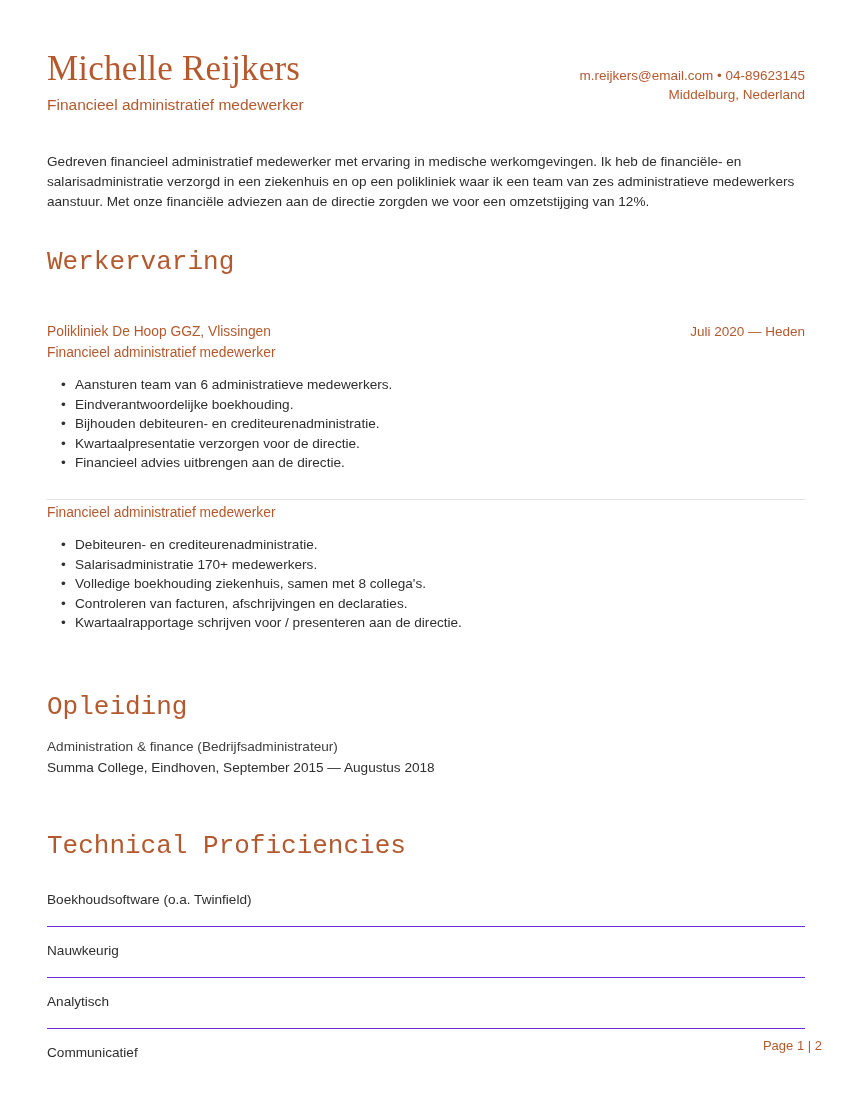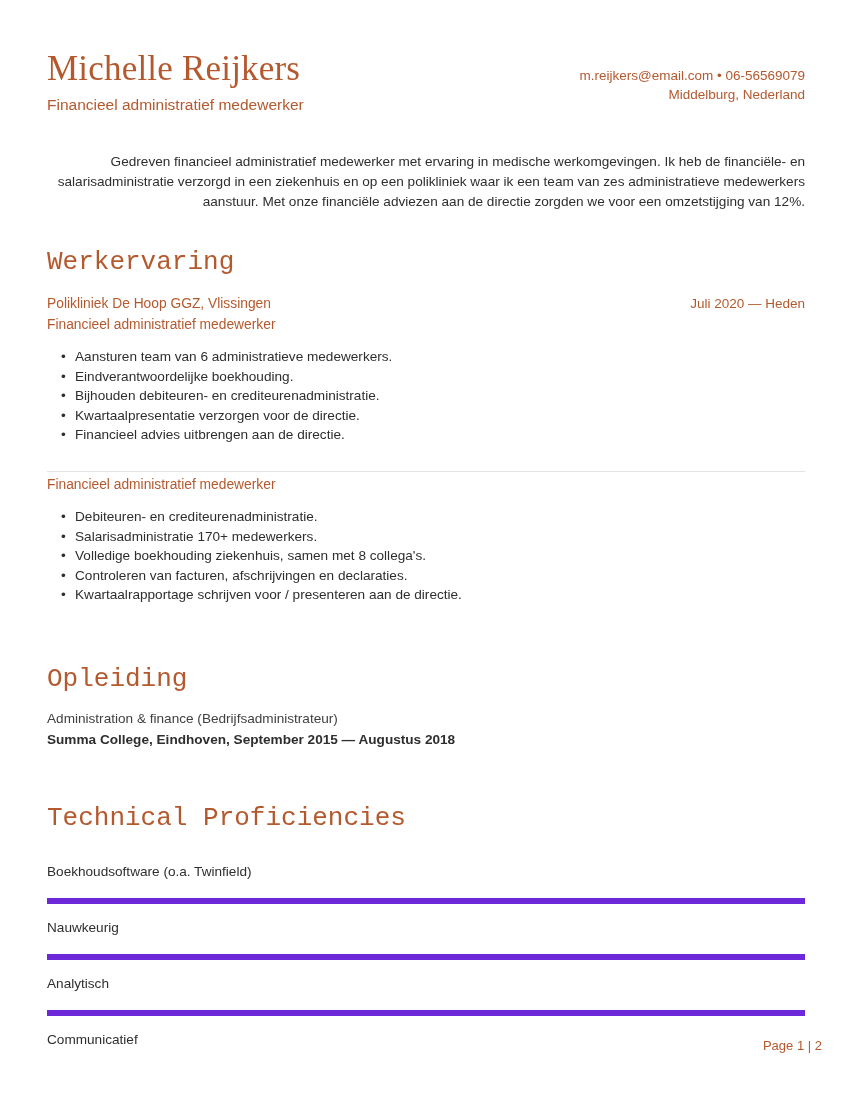--- a/index.html
+++ b/index.html
@@ -56,21 +56,21 @@
     padding-top: 18px;
     white-space: nowrap;
   }
 
   
   .summary {
     margin-top: 36px;
     font-size: 13.6px;
     line-height: 20px;
     color: #2e2e2e;
-    text-align: right;
+    text-align: left;
   }
 
   
   .section { margin-top: 34px; }
   .section-title {
     font-family: Liberation Mono, monospace;
     font-size: 26px;
     line-height: 32px;
     font-weight: normal;
     color: #b4592e;
@@ -82,20 +82,21 @@
   .entry-divider {
     border: 0;
     border-top: 1px solid #e3e3e3;
     margin: 26px 0 0 0;
     height: 0;
   }
   .entry-head {
     display: flex;
     justify-content: space-between;
     align-items: flex-end;
+    margin-top: 28px;
   }
   .entry-org {
     font-size: 13.8px;
     line-height: 20px;
     color: #b4592e;
   }
   .entry-dates {
     font-size: 13.5px;
     line-height: 20px;
     color: #b4592e;
@@ -133,31 +134,30 @@
   .edu-degree {
     font-size: 13.6px;
     line-height: 20px;
     color: #404040;
   }
   .edu-meta {
     font-size: 13.6px;
     line-height: 20px;
     color: #2e2e2e;
     margin-top: 1px;
-    font-weight: bold;
   }
 
   
   .skills { margin-top: 4px; }
   .skill-row {
     font-size: 13.6px;
     line-height: 20px;
     color: #2e2e2e;
     padding: 14px 0 16px 0;
-    border-bottom: 6px solid #6d28d9;
+    border-bottom: 1px solid #6d28d9;
   }
   .skill-row.last { border-bottom: 0; }
 
   
   .footer {
     position: absolute;
     right: 30px;
     bottom: 47px;
     font-size: 13px;
     line-height: 18px;
@@ -168,21 +168,21 @@
 <body>
 
 <div class="page">
 
   <div class="header">
     <div class="header-left">
       <h1 class="name">Michelle Reijkers</h1>
       <div class="job-title">Financieel administratief medewerker</div>
     </div>
     <div class="header-right">
-      <div>m.reijkers@email.com • 06-56569079</div>
+      <div>m.reijkers@email.com • 04-89623145</div>
       <div>Middelburg, Nederland</div>
     </div>
   </div>
 
   <div class="summary">Gedreven financieel administratief medewerker met ervaring in medische werkomgevingen. Ik heb de financiële- en salarisadministratie verzorgd in een ziekenhuis en op een polikliniek waar ik een team van zes administratieve medewerkers aanstuur. Met onze financiële adviezen aan de directie zorgden we voor een omzetstijging van 12%.</div>
 
   <div class="section">
     <h2 class="section-title">Werkervaring</h2>
 
     <div class="entry">

